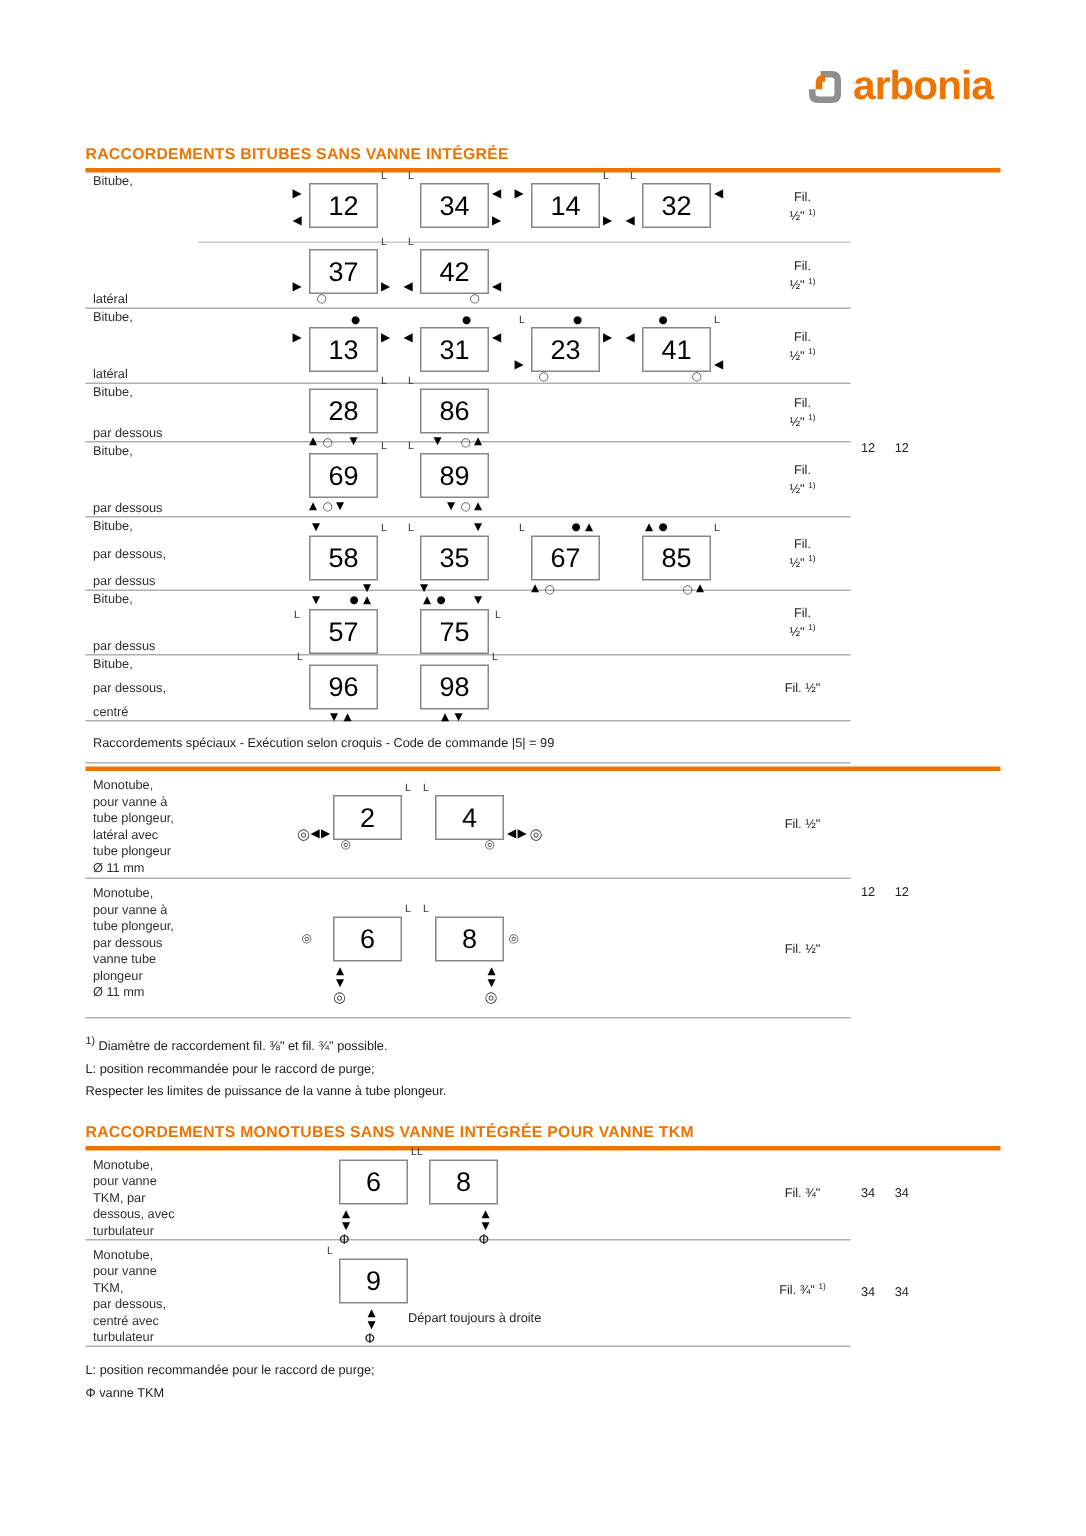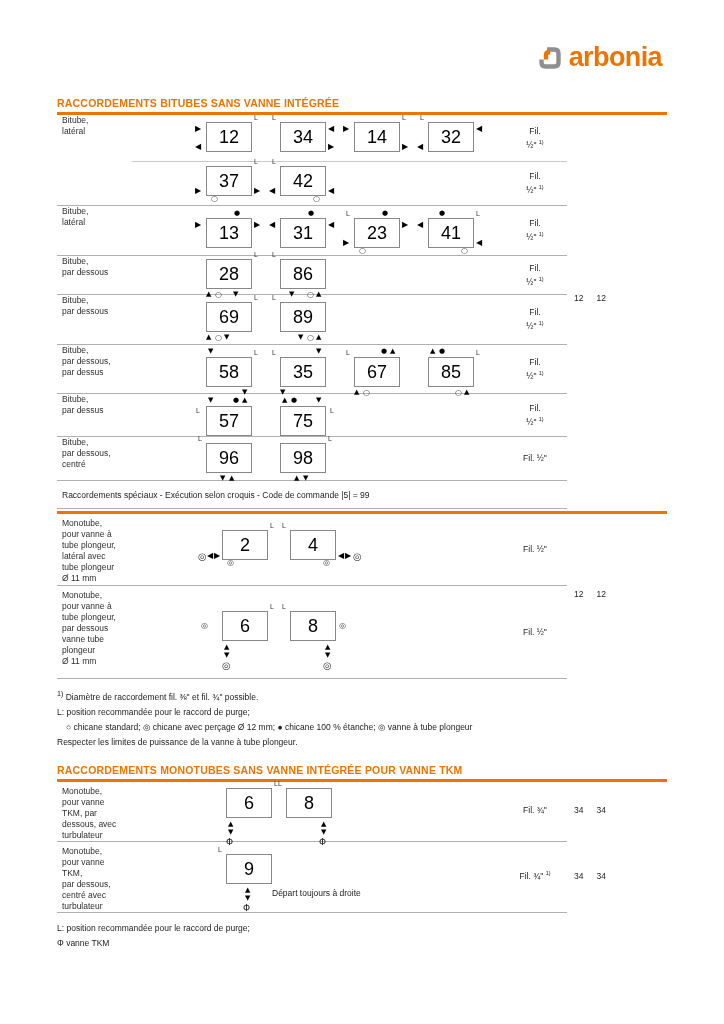--- a/index.html
+++ b/index.html
@@ -14,21 +14,21 @@
   
   .sec-head{font-size:10.5px;font-weight:bold;color:#ee7402;letter-spacing:.2px;line-height:13px;}
   .rule-orange{width:610px;height:3px;background:#ee7402;margin-top:2px;}
   .mt-first{margin-top:97px;}
   .mt-sec{margin-top:24px;}
   .mt-sec3{margin-top:14px;}
 
   
   .row{display:flex;border-bottom:1px solid #b0b0b0;position:relative;}
   .row-label{width:75px;padding-left:5px;box-sizing:border-box;font-size:8.5px;line-height:11px;
-             color:#2e2e2e;display:flex;flex-direction:column;justify-content:flex-start;}
+             color:#2e2e2e;display:flex;flex-direction:column;justify-content:space-between;}
   .top-label .row-label{justify-content:flex-start;padding-top:4px;}
   .row-right{flex:1;display:flex;flex-direction:column;}
   .drow{display:flex;}
   .drow + .drow{border-top:1px solid #c9c9c9;}
   .drow-diagrams{flex:1;display:flex;position:relative;}
   .fil{width:64px;font-size:8.5px;line-height:11px;color:#222;display:flex;flex-direction:column;
        justify-content:center;align-items:center;text-align:center;}
   .fil sup{font-size:5.5px;}
   .note-row{height:27px;border-bottom:1px solid #b0b0b0;font-size:8.5px;color:#222;
             display:flex;align-items:center;padding-left:5px;}
@@ -513,21 +513,20 @@
               <div class="fil">
                 <div>Fil. ½"</div>
               </div>
             </div>
           </div>
         </div>
       </div>
     <div class="footnotes">
         <div class="fn"><sup>1)</sup> Diamètre de raccordement fil. ⅜" et fil. ¾" possible.</div>
         <div class="fn">L: position recommandée pour le raccord de purge;</div>
-        <div class="fn ind">○ chicane standard; ◎ chicane avec perçage Ø 12 mm; ● chicane 100 % étanche; ◎ vanne à tube plongeur</div>
         <div class="fn">Respecter les limites de puissance de la vanne à tube plongeur.</div>
       </div>
 
     <div class="sec-head mt-sec3">RACCORDEMENTS MONOTUBES SANS VANNE INTÉGRÉE POUR VANNE TKM</div>
     <div class="rule-orange"></div>
     <div class="sec-2 top-label">
         <div class="row">
           <div class="row-label">
             <div>Monotube,</div>
             <div>pour vanne</div>

